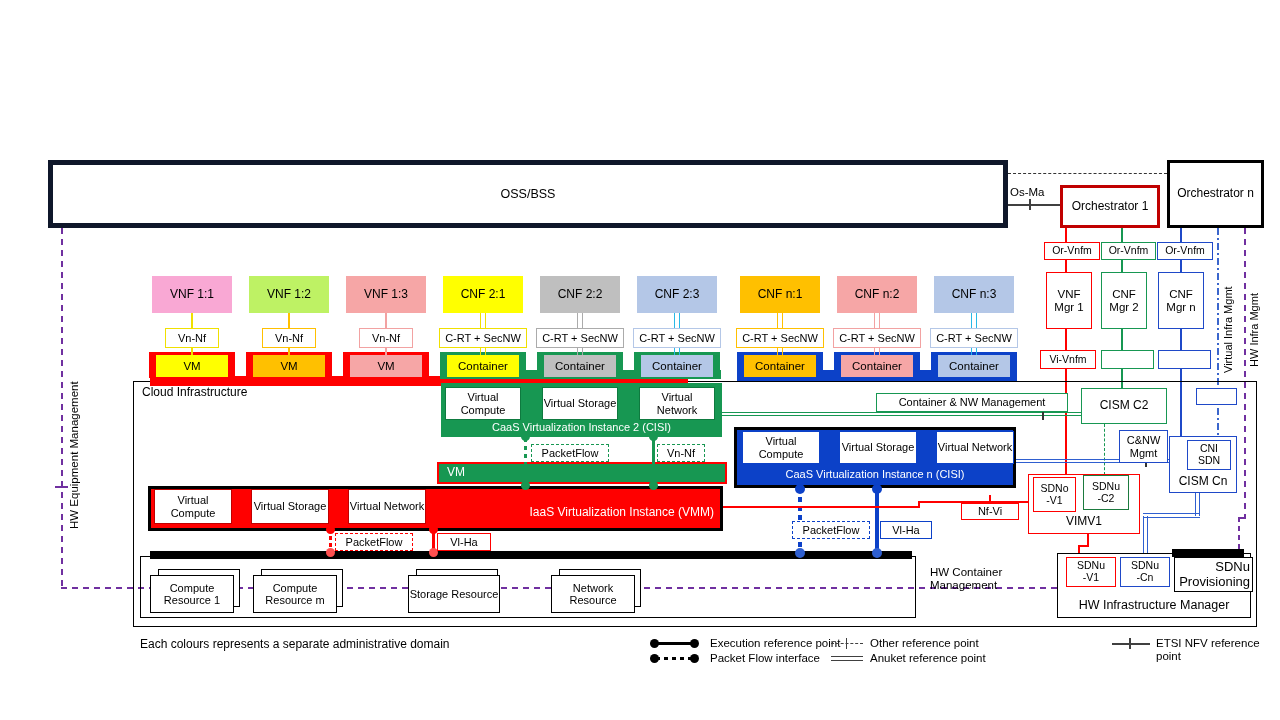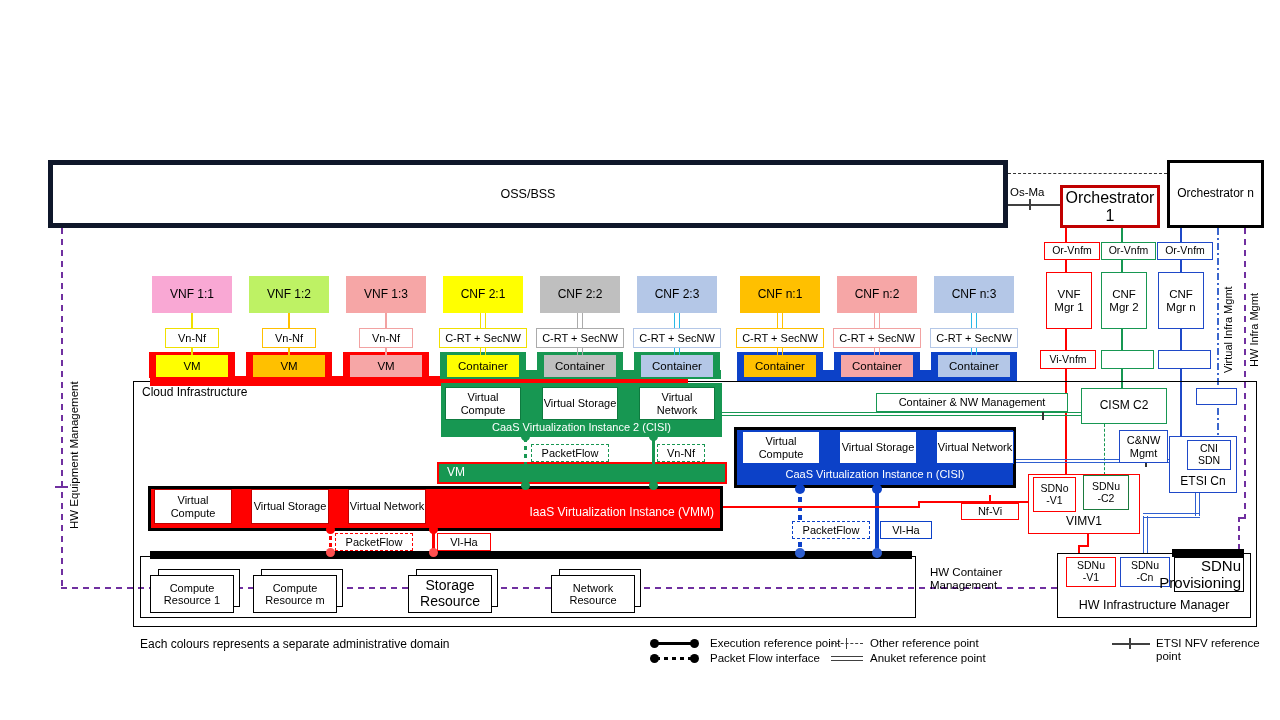--- a/index.html
+++ b/index.html
@@ -31,21 +31,21 @@
   <div class="t" style="left:1010px;top:186px;font-size:11.5px">Os-Ma</div>
 
   <div class="a" style="left:1065px;top:228px;width:1.8px;height:246px;background:#FF0000"></div>
   <div class="a" style="left:1121px;top:228px;width:1.8px;height:160px;background:#179752"></div>
   <div class="a" style="left:1180px;top:228px;width:1.8px;height:208px;background:#1F49C8"></div>
   <div class="a" style="left:1217px;top:228px;width:2px;height:208px;background:repeating-linear-gradient(to bottom,#3B66CC 0 7px,transparent 7px 10px,#3B66CC 10px 12px,transparent 12px 15px)"></div>
   <div class="a" style="left:1244px;top:228px;width:2px;height:290px;background:repeating-linear-gradient(to bottom,#7030A0 0 6px,transparent 6px 11px)"></div>
   <div class="a" style="left:1238px;top:517px;width:8px;height:1.6px;background:#7030A0"></div>
   <div class="a" style="left:1238px;top:517px;width:2px;height:33px;background:repeating-linear-gradient(to bottom,#7030A0 0 5px,transparent 5px 9px)"></div>
 
-  <div class="bx" style="left:1060px;top:185px;width:100px;height:43px;border:3.5px solid #C00000;font-size:16px">Orchestrator 1</div>
+  <div class="bx" style="left:1060px;top:185px;width:100px;height:43px;border:3.5px solid #C00000;font-size:12px">Orchestrator 1</div>
   <div class="bx" style="left:1167px;top:160px;width:97px;height:68px;border:3.5px solid #000;font-size:12px">Orchestrator n</div>
 
   <div class="bx" style="left:1044px;top:242px;width:56px;height:18px;border:1.5px solid #FF0000;font-size:10.5px">Or-Vnfm</div>
   <div class="bx" style="left:1101px;top:242px;width:55px;height:18px;border:1.5px solid #179752;font-size:10.5px">Or-Vnfm</div>
   <div class="bx" style="left:1157px;top:242px;width:56px;height:18px;border:1.5px solid #1F49C8;font-size:10.5px">Or-Vnfm</div>
 
   <div class="bx" style="left:1046px;top:272px;width:46px;height:57px;border:1.7px solid #FF0000;font-size:11.5px">VNF Mgr 1</div>
   <div class="bx" style="left:1101px;top:272px;width:46px;height:57px;border:1.7px solid #179752;font-size:11.5px">CNF Mgr 2</div>
   <div class="bx" style="left:1158px;top:272px;width:46px;height:57px;border:1.7px solid #1F49C8;font-size:11.5px">CNF Mgr n</div>
 
@@ -137,21 +137,21 @@
   <div class="t" style="left:440px;top:506px;width:274px;text-align:right;color:#fff;font-size:12px">IaaS Virtualization Instance (VMM)</div>
 
   <div class="a" style="left:150px;top:551px;width:762px;height:8px;background:#000"></div>
   <div class="a" style="left:140px;top:556px;width:776px;height:62px;border:1.6px solid #000"></div>
 
   <div class="a" style="left:158px;top:569px;width:82px;height:38px;border:1.3px solid #000;background:#fff"></div>
   <div class="bx" style="left:150px;top:575px;width:84px;height:38px;border:1.3px solid #000;font-size:11px">Compute Resource 1</div>
   <div class="a" style="left:261px;top:569px;width:82px;height:38px;border:1.3px solid #000;background:#fff"></div>
   <div class="bx" style="left:253px;top:575px;width:84px;height:38px;border:1.3px solid #000;font-size:11px">Compute Resource m</div>
   <div class="a" style="left:416px;top:569px;width:82px;height:38px;border:1.3px solid #000;background:#fff"></div>
-  <div class="bx" style="left:408px;top:575px;width:84px;height:38px;border:1.3px solid #000;font-size:14px">Storage Resource</div>
+  <div class="bx" style="left:408px;top:575px;width:92px;height:38px;border:1.3px solid #000;font-size:11px">Storage Resource</div>
   <div class="a" style="left:559px;top:569px;width:82px;height:38px;border:1.3px solid #000;background:#fff"></div>
   <div class="bx" style="left:551px;top:575px;width:84px;height:38px;border:1.3px solid #000;font-size:11px">Network Resource</div>
 
   <div class="a" style="left:734px;top:427px;width:282px;height:61px;background:#0C41C8;border:3.5px solid #000"></div>
   <div class="bx" style="left:742px;top:431px;width:78px;height:33px;border:1px solid #0C41C8;font-size:11px">Virtual Compute</div>
   <div class="bx" style="left:839px;top:431px;width:78px;height:33px;border:1px solid #0C41C8;font-size:11px">Virtual Storage</div>
   <div class="bx" style="left:936px;top:431px;width:78px;height:33px;border:1px solid #0C41C8;font-size:11px">Virtual Network</div>
   <div class="t" style="left:734px;top:468px;width:282px;text-align:center;color:#fff;font-size:11px">CaaS Virtualization Instance n (CISI)</div>
 
   <div class="a" style="left:524px;top:438px;width:3px;height:48px;background:repeating-linear-gradient(to bottom,#179752 0 4px,transparent 4px 8px)"></div>
@@ -190,21 +190,21 @@
   <div class="a" style="left:722px;top:412px;width:359px;height:4px;border-top:1.3px solid #179752;border-bottom:1.3px solid #179752"></div>
   <div class="a" style="left:1042px;top:407px;width:1.6px;height:13px;background:#333"></div>
   <div class="bx" style="left:876px;top:393px;width:192px;height:19px;border:1.5px solid #179752;font-size:11px">Container &amp; NW Management</div>
   <div class="bx" style="left:1081px;top:388px;width:86px;height:36px;border:1.7px solid #179752;font-size:12px">CISM C2</div>
   <div class="a" style="left:1104px;top:424px;width:0;height:51px;border-left:1.6px dashed #179752"></div>
 
   <div class="a" style="left:1016px;top:459px;width:153px;height:4px;border-top:1.3px solid #2F5FD0;border-bottom:1.3px solid #2F5FD0"></div>
   <div class="a" style="left:1145px;top:454px;width:1.6px;height:13px;background:#333"></div>
   <div class="bx" style="left:1119px;top:430px;width:49px;height:33px;border:1.7px solid #1F49C8;font-size:11px">C&amp;NW Mgmt</div>
   <div class="bx" style="left:1196px;top:388px;width:41px;height:17px;border:1.5px solid #1F49C8"></div>
-  <div class="bx" style="left:1169px;top:436px;width:68px;height:57px;border:1.7px solid #1F49C8;font-size:12px;align-items:flex-end;padding-bottom:4px">ETSI Cn</div>
+  <div class="bx" style="left:1169px;top:436px;width:68px;height:57px;border:1.7px solid #1F49C8;font-size:12px;align-items:flex-end;padding-bottom:4px">CISM Cn</div>
   <div class="bx" style="left:1187px;top:440px;width:44px;height:30px;border:1.7px solid #1F49C8;font-size:10.5px">CNI SDN</div>
 
   <div class="a" style="left:1195px;top:493px;width:5px;height:23px;border-left:1.4px solid #2F5FD0;border-right:1.4px solid #2F5FD0"></div>
   <div class="a" style="left:1143px;top:513px;width:57px;height:5px;border-top:1.4px solid #2F5FD0;border-bottom:1.4px solid #2F5FD0"></div>
   <div class="a" style="left:1143px;top:516px;width:5px;height:41px;border-left:1.4px solid #2F5FD0;border-right:1.4px solid #2F5FD0"></div>
 
   <div class="a" style="left:1028px;top:474px;width:112px;height:60px;border:1.7px solid #FF0000;background:#fff"></div>
   <div class="bx pre" style="left:1033px;top:477px;width:43px;height:35px;border:1.5px solid #FF0000;font-size:10.5px">SDNo
 -V1</div>
   <div class="bx pre" style="left:1083px;top:475px;width:46px;height:35px;border:1.5px solid #1B7A3E;font-size:10.5px">SDNu
@@ -216,21 +216,21 @@
   <div class="a" style="left:1078px;top:545px;width:1.8px;height:12px;background:#FF0000"></div>
 
   <div class="t" style="left:930px;top:566px;width:100px;font-size:11.5px">HW Container Management</div>
 
   <div class="a" style="left:1057px;top:553px;width:194px;height:65px;border:1.6px solid #000;background:#fff"></div>
   <div class="a" style="left:1172px;top:549px;width:72px;height:8px;background:#000"></div>
   <div class="bx pre" style="left:1066px;top:557px;width:50px;height:30px;border:1.5px solid #FF0000;font-size:10.5px">SDNu
 -V1</div>
   <div class="bx pre" style="left:1120px;top:557px;width:50px;height:30px;border:1.5px solid #1F49C8;font-size:10.5px">SDNu
 -Cn</div>
-  <div class="bx" style="left:1174px;top:557px;width:70px;height:35px;border:1.2px solid #000;font-size:15px;justify-content:flex-end;text-align:right;padding:2px">SDNu Provisioning</div>
+  <div class="bx" style="left:1174px;top:557px;width:79px;height:35px;border:1.2px solid #000;font-size:13px;justify-content:flex-end;text-align:right;padding:2px">SDNu Provisioning</div>
   <div class="t" style="left:1057px;top:598px;width:194px;text-align:center;font-size:12.5px">HW Infrastructure Manager</div>
 
   <div class="a" style="left:656px;top:642px;width:40px;height:3.2px;background:#000"></div>
   <div class="dot" style="left:650px;top:639px;width:9px;height:9px;background:#000"></div>
   <div class="dot" style="left:690px;top:639px;width:9px;height:9px;background:#000"></div>
   <div class="t" style="left:710px;top:637px;font-size:11.5px">Execution reference point</div>
 
   <div class="a" style="left:656px;top:657px;width:40px;height:3.2px;background:repeating-linear-gradient(to right,#000 0 4px,transparent 4px 8px)"></div>
   <div class="dot" style="left:650px;top:654px;width:9px;height:9px;background:#000"></div>
   <div class="dot" style="left:690px;top:654px;width:9px;height:9px;background:#000"></div>

